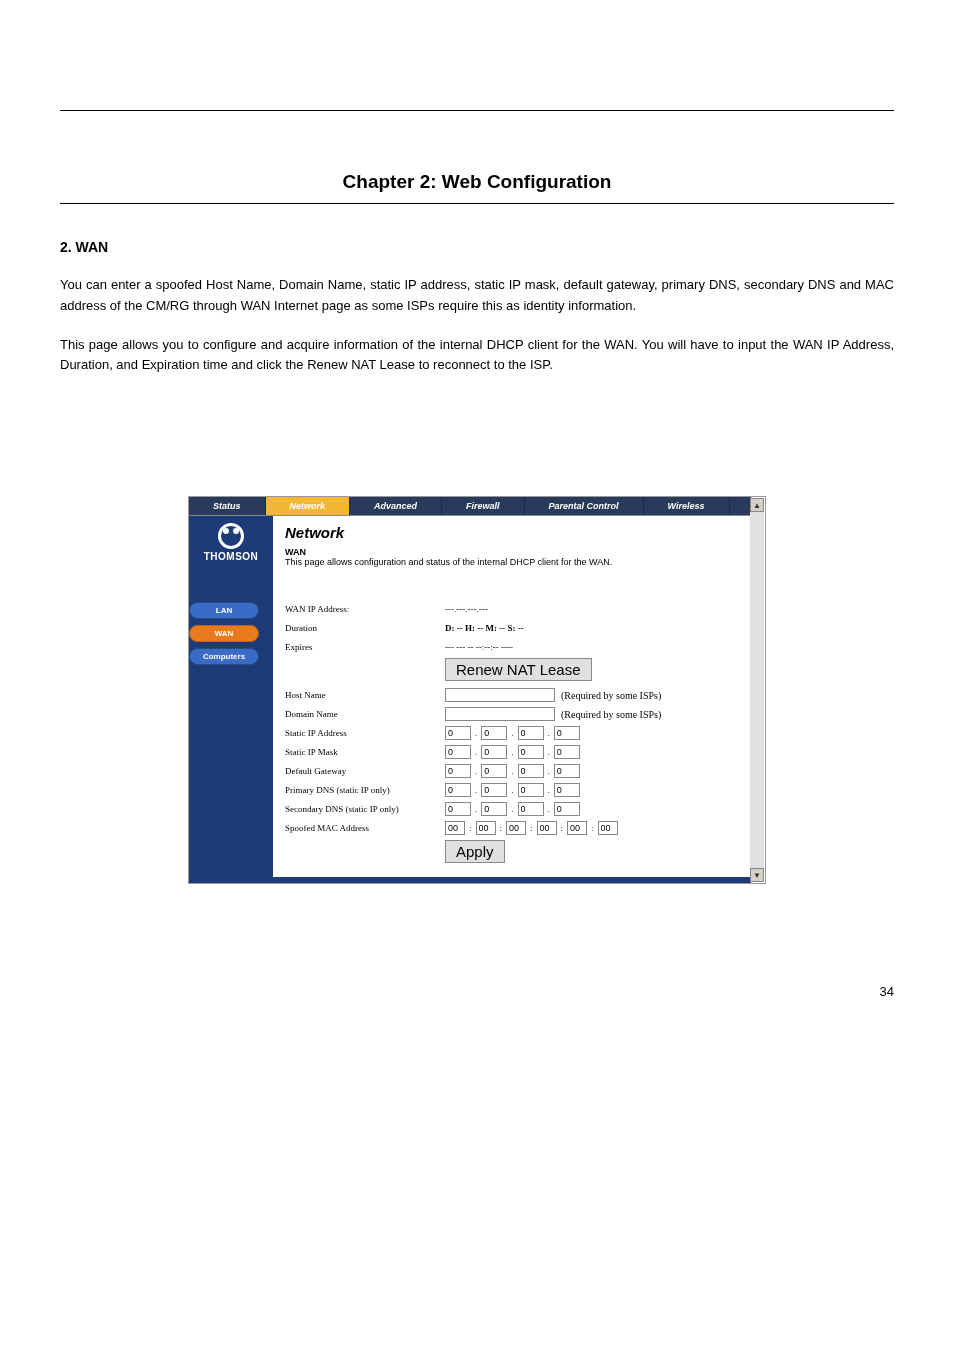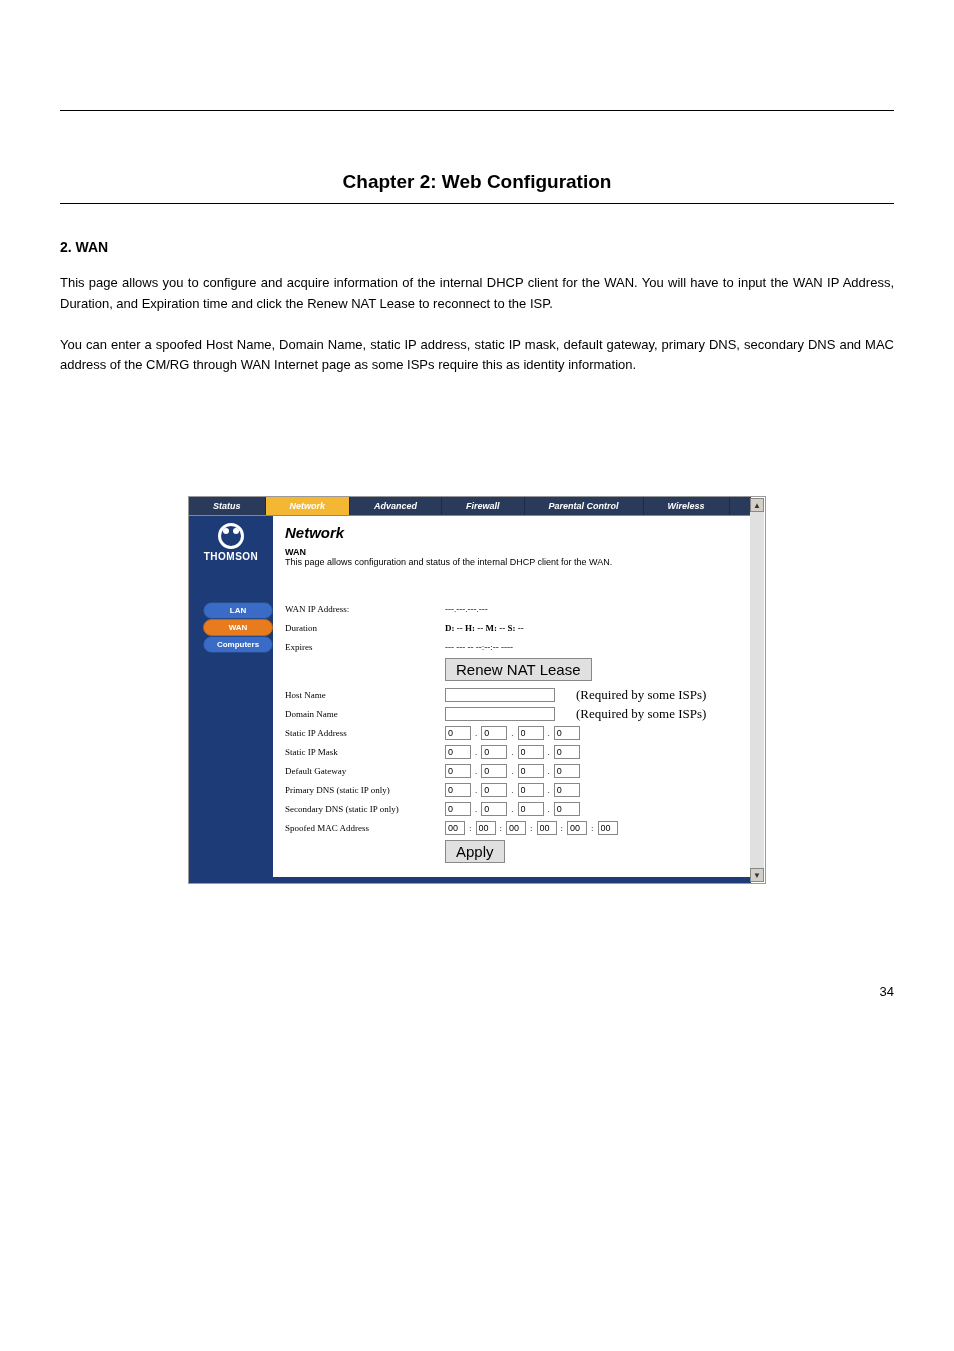--- a/index.html
+++ b/index.html
@@ -146,21 +146,22 @@
   .ss-logo-glyph:after { right: 2px; top: 2px; }
   .ss-logo-text {
     font-size: 10px;
     font-weight: bold;
     letter-spacing: 0.5px;
   }
   .ss-sidenav {
     width: 100%;
     display: flex;
     flex-direction: column;
-    align-items: flex-end;
+    align-items: flex-start;
+    gap: 6px;
     margin-top: 30px;
   }
   .ss-sidebtn {
     width: 70px;
     background: #3a6cc7;
     color: #fff;
     text-align: center;
     padding: 3px 0;
     border-radius: 10px;
     font-size: 8px;
@@ -216,22 +217,22 @@
     height: 14px;
     font-size: 9px;
     padding: 0 2px;
     background: #fff;
   }
   .ss-input.octet { width: 26px; }
   .ss-input.hex { width: 20px; }
   .ss-input.wide { width: 110px; }
   .ss-dot { padding: 0 2px; }
   .ss-req {
-    margin-left: 19px;
-    font-size: 13px;
+    margin-left: 4px;
+    font-size: 10px;
   }
   .ss-btn {
     background: #e0e0e0;
     border: 1px solid #888;
     padding: 2px 10px;
     font-size: 15px;
     cursor: pointer;
   }
   .ss-apply {
     margin-top: 4px;
@@ -255,22 +256,22 @@
 
 <div class="page">
 
   <div class="doc-header">
     <div class="doc-title">Chapter 2: Web Configuration</div>
     <hr class="divider">
   </div>
 
   <div class="section-title">2. WAN</div>
 
+  <p class="body-para secondary">You can enter a spoofed Host Name, Domain Name, static IP address, static IP mask, default gateway, primary DNS, secondary DNS and MAC address of the CM/RG through WAN Internet page as some ISPs require this as identity information.</p>
   <p class="body-para">This page allows you to configure and acquire information of the internal DHCP client for the WAN. You will have to input the WAN IP Address, Duration, and Expiration time and click the Renew NAT Lease to reconnect to the ISP.</p>
-  <p class="body-para secondary">You can enter a spoofed Host Name, Domain Name, static IP address, static IP mask, default gateway, primary DNS, secondary DNS and MAC address of the CM/RG through WAN Internet page as some ISPs require this as identity information.</p>
 
   <div class="screenshot-wrap">
     <div class="ss">
       <div class="ss-scroll">
         <div class="ss-scroll-arrow up">▲</div>
         <div class="ss-scroll-arrow down">▼</div>
       </div>
       <div class="ss-inner">
         <div class="ss-tabs">
           <div class="ss-tab">Status</div>

